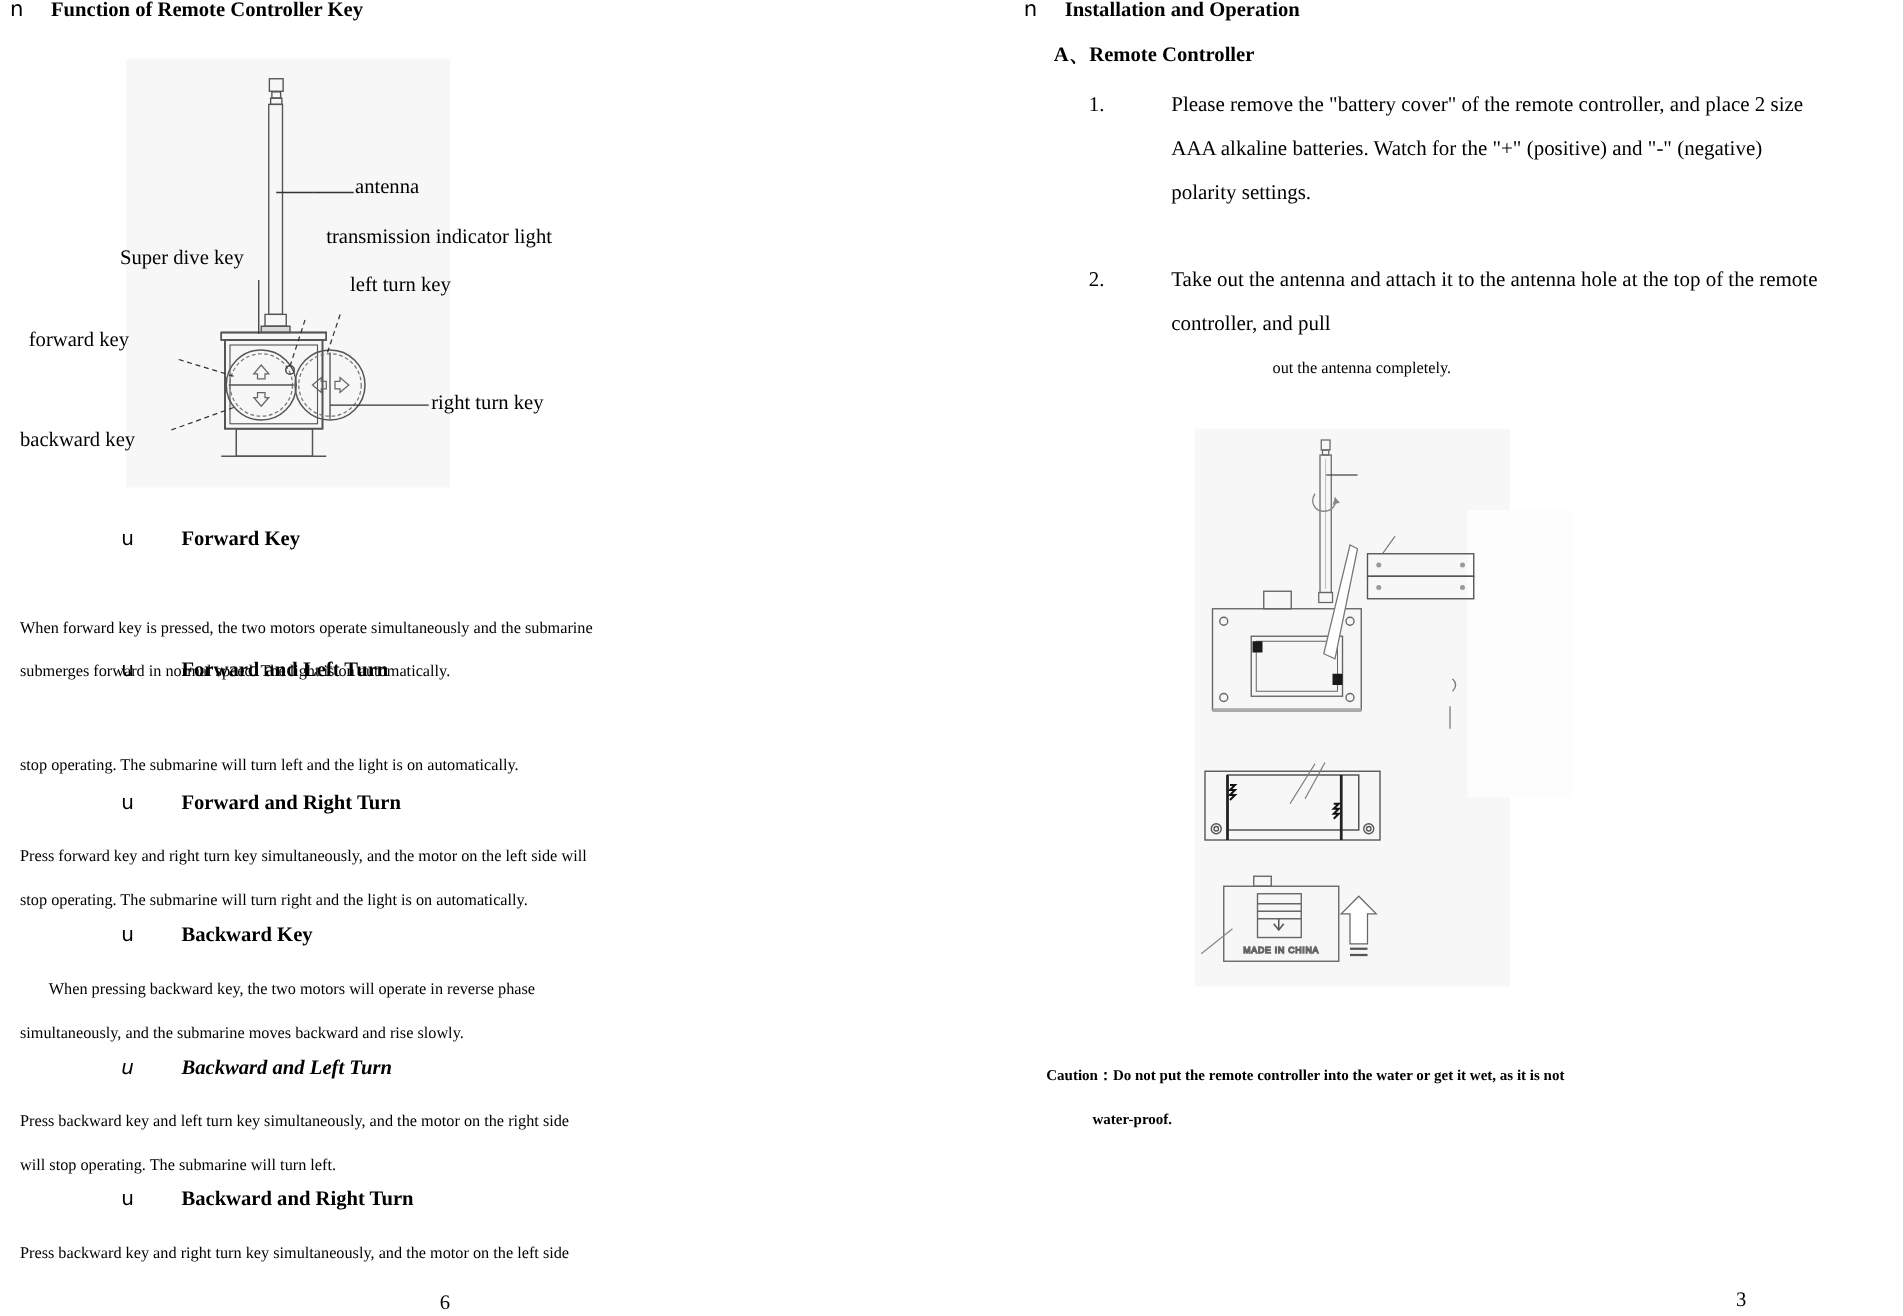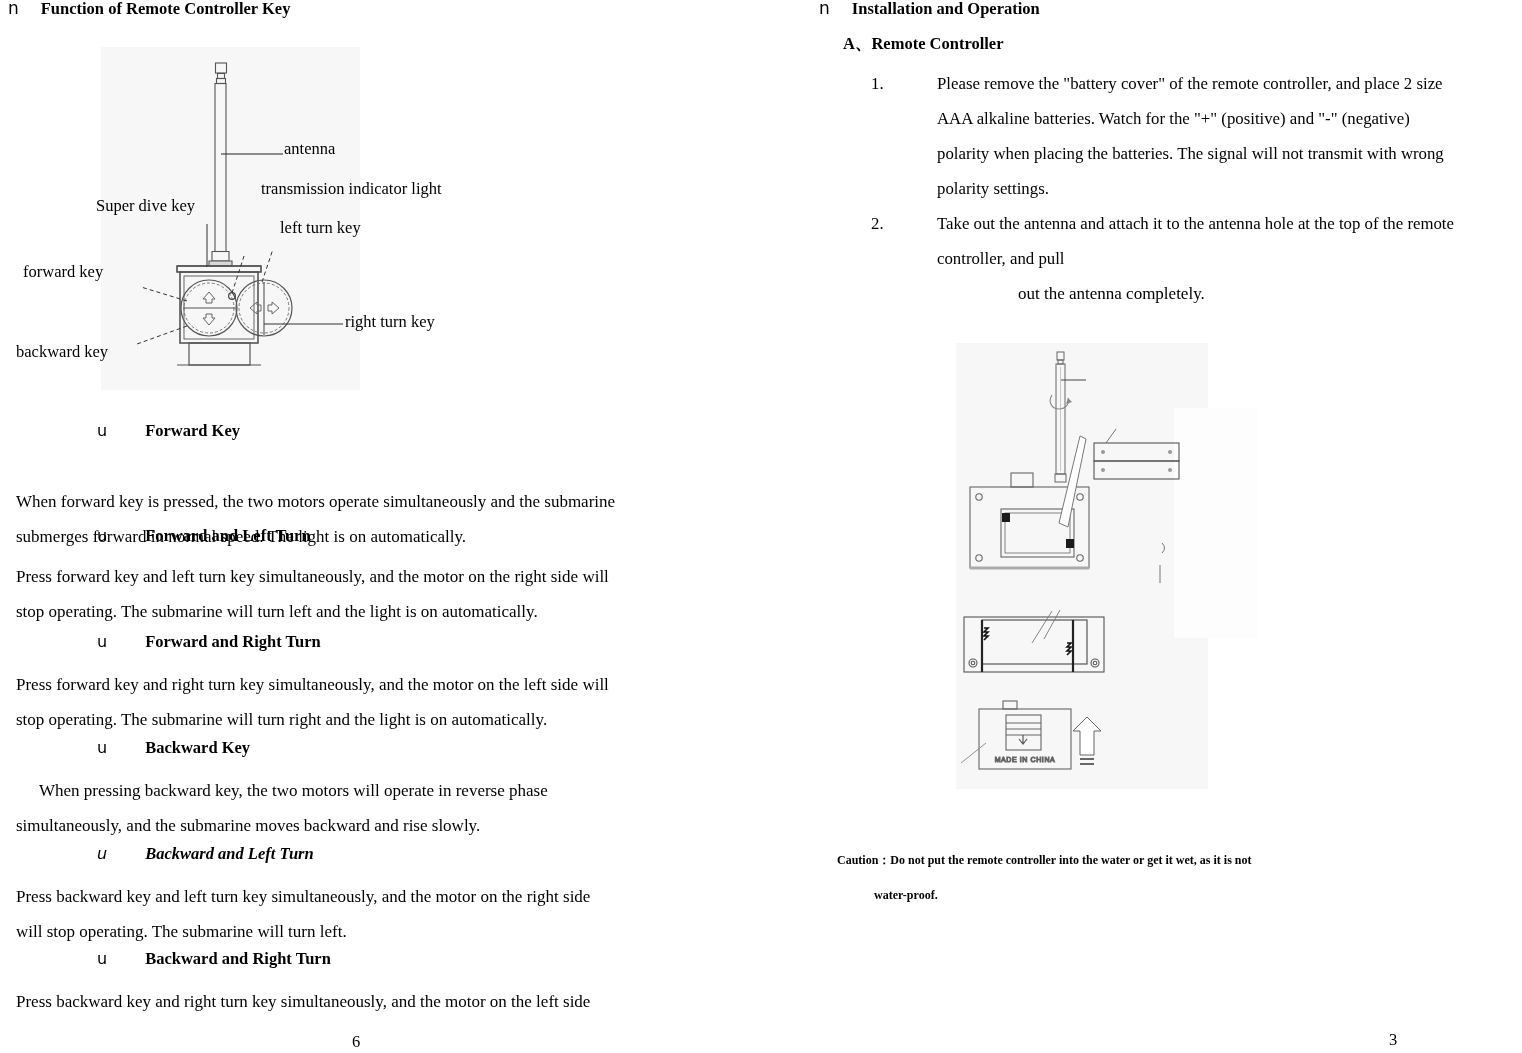--- a/index.html
+++ b/index.html
@@ -55,21 +55,21 @@
   .bullet-line .wing-u {
     font-family: "DejaVu Sans", sans-serif;
     font-weight: normal;
     font-size: 16px;
   }
   .bullet-line .btext { margin-left: 38px; }
 
   
   .body-para {
     position: absolute;
-    font-size: 17px;
+    font-size: 13px;
     line-height: 35px;
     white-space: nowrap;
   }
   .num-item {
     position: absolute;
     font-size: 16.8px;
     line-height: 35px;
   }
   .num-item .num {
     position: absolute;
@@ -203,21 +203,20 @@
 
   <div class="bullet-line" style="left:97px; top:421px;">
     <span class="wing-u">u</span><span class="btext">Forward Key</span>
   </div>
   <div class="body-para" style="left:16px; top:484px;">When forward key is pressed, the two motors operate simultaneously and the submarine</div>
   <div class="body-para" style="left:16px; top:519px;">submerges forward in normal speed. The light is on automatically.</div>
 
   <div class="bullet-line" style="left:97px; top:526px;">
     <span class="wing-u">u</span><span class="btext">Forward and Left Turn</span>
   </div>
-  <div class="body-para" style="left:16px; top:559px;">Press forward key and left turn key simultaneously, and the motor on the right side will</div>
   <div class="body-para" style="left:16px; top:594px;">stop operating. The submarine will turn left and the light is on automatically.</div>
 
   <div class="bullet-line" style="left:97px; top:632px;">
     <span class="wing-u">u</span><span class="btext">Forward and Right Turn</span>
   </div>
   <div class="body-para" style="left:16px; top:667px;">Press forward key and right turn key simultaneously, and the motor on the left side will</div>
   <div class="body-para" style="left:16px; top:702px;">stop operating. The submarine will turn right and the light is on automatically.</div>
 
   <div class="bullet-line" style="left:97px; top:738px;">
     <span class="wing-u">u</span><span class="btext">Backward Key</span>
@@ -244,21 +243,20 @@
   <div class="sect-head" style="left:58px; top:-2px;">
     <span class="wing">n</span><span class="htext">Installation and Operation</span>
   </div>
 
   <div class="sub-head" style="left:82px; top:33px;">A、Remote Controller</div>
 
   <div class="num-item" style="left:110px; top:66px;">
     <span class="num">1.</span>
     <span class="itxt">Please remove the "battery cover" of the remote controller, and place 2 size</span>
     <span class="itxt">AAA alkaline batteries.    Watch for the "+" (positive) and    "-"    (negative)</span>
-    <span class="itxt">polarity when placing the batteries.    The signal will not transmit with wrong</span>
     <span class="itxt">polarity settings.</span>
   </div>
 
   <div class="num-item" style="left:110px; top:206px;">
     <span class="num">2.</span>
     <span class="itxt">Take out the antenna and attach it to the antenna hole at the top of the remote</span>
     <span class="itxt">controller, and pull</span>
   </div>
   <div class="body-para" style="left:257px; top:276px;">out the antenna completely.</div>
 

